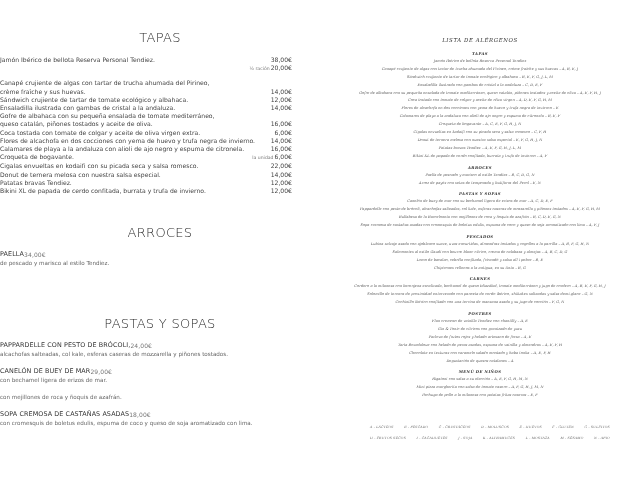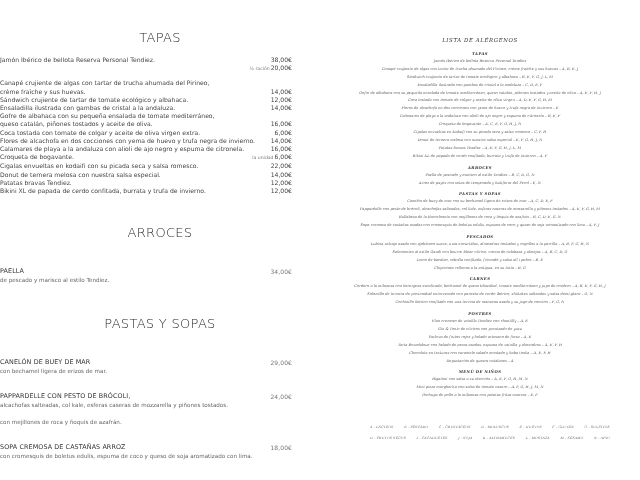--- a/index.html
+++ b/index.html
@@ -17,21 +17,21 @@
   }
   .tapas-list { position: absolute; left: 0; top: 56px; width: 292px; font-size: 6.1px; line-height: 8.2px; color: #444; }
   .row { display: flex; justify-content: space-between; white-space: nowrap; }
   .row .n { overflow: hidden; }
   .row .p { text-align: right; flex: 0 0 auto; }
   .row .p .q { font-size: 4.6px; color: #777; margin-right: 1px; }
   .gap { height: 6px; }
 
   .big-list { position: absolute; left: 0; width: 292px; font-size: 6.1px; color: #444; }
   .dish { margin-bottom: 9px; }
-  .dish .t { display: flex; justify-content: space-between; color: #333; font-size: 6.4px; line-height: 9px; letter-spacing: 0.1px; margin-top: 17px; }
+  .dish .t { display: flex; justify-content: flex-start; color: #333; font-size: 6.4px; line-height: 9px; letter-spacing: 0.1px; }
   .dish .d { color: #666; font-size: 5.6px; line-height: 8px; }
   .dish .pr { color: #777; font-size: 6px; }
 
   .al-title { position: absolute; left: 0; width: 320px; text-align: center; font-family: "DejaVu Serif", serif; font-style: italic; font-size: 5.4px; letter-spacing: 0.6px; color: #333; }
   .al-body { position: absolute; left: 0; top: 50px; width: 320px; text-align: center; font-family: "DejaVu Serif", serif; font-style: italic; font-size: 3.6px; line-height: 7.9px; color: #555; }
   .al-cat { font-weight: bold; font-size: 3.8px; letter-spacing: 0.4px; color: #333; margin-top: 3px; }
   .al-cat:first-child { margin-top: 0; }
   .al-line { white-space: nowrap; overflow: hidden; }
 
   .legend { position: absolute; left: 50px; width: 240px; font-family: "DejaVu Serif", serif; font-style: italic; font-size: 3.2px; color: #666; letter-spacing: 0.2px; }
@@ -118,38 +118,38 @@
           <span class="pr">34,00€</span>
         </div>
         <div class="d">de pescado y marisco al estilo Tendiez.</div>
       </div>
     </div>
 
   <div class="sec-title" style="top:316px;">PASTAS Y SOPAS</div>
   <div class="big-list" style="top:341px;" id="pastas-list">
       <div class="dish">
         <div class="t">
+          <span>PAPPARDELLE CON PESTO DE BRÓCOLI,</span>
+          <span class="pr">24,00€</span>
+        </div>
+        <div class="d">alcachofas salteadas, col kale, esferas caseras de mozzarella y piñones tostados.</div>
+      </div>
+      <div class="dish">
+        <div class="t">
           <span>CANELÓN DE BUEY DE MAR</span>
           <span class="pr">29,00€</span>
         </div>
         <div class="d">con bechamel ligera de erizos de mar.</div>
       </div>
       <div class="dish">
-        <div class="t">
-          <span>PAPPARDELLE CON PESTO DE BRÓCOLI,</span>
-          <span class="pr">24,00€</span>
-        </div>
-        <div class="d">alcachofas salteadas, col kale, esferas caseras de mozzarella y piñones tostados.</div>
-      </div>
-      <div class="dish">
         <div class="d">con mejillones de roca y ñoquis de azafrán.</div>
       </div>
       <div class="dish">
         <div class="t">
-          <span>SOPA CREMOSA DE CASTAÑAS ARROZ</span>
+          <span>SOPA CREMOSA DE CASTAÑAS ASADAS</span>
           <span class="pr">18,00€</span>
         </div>
         <div class="d">con cromesquis de boletus edulis, espuma de coco y queso de soja aromatizado con lima.</div>
       </div>
     </div>
 </div>
 
 <div class="right">
   <div class="al-title" style="top:37px;">LISTA DE ALÉRGENOS</div>
   <div class="al-body" id="al-body">

